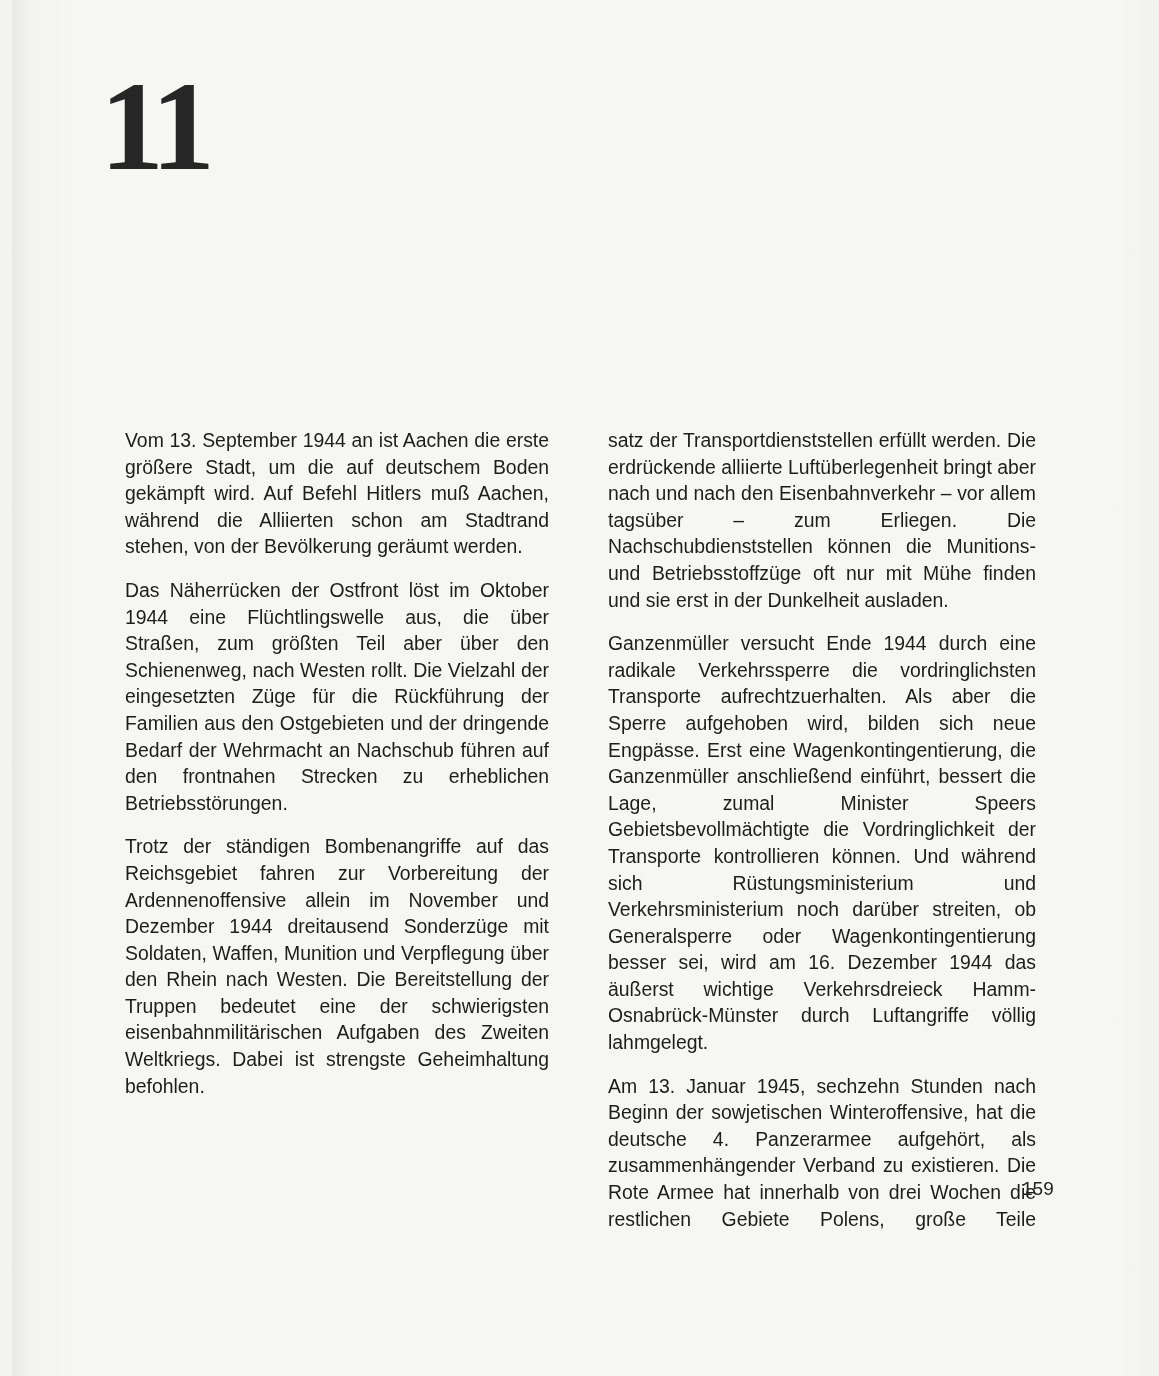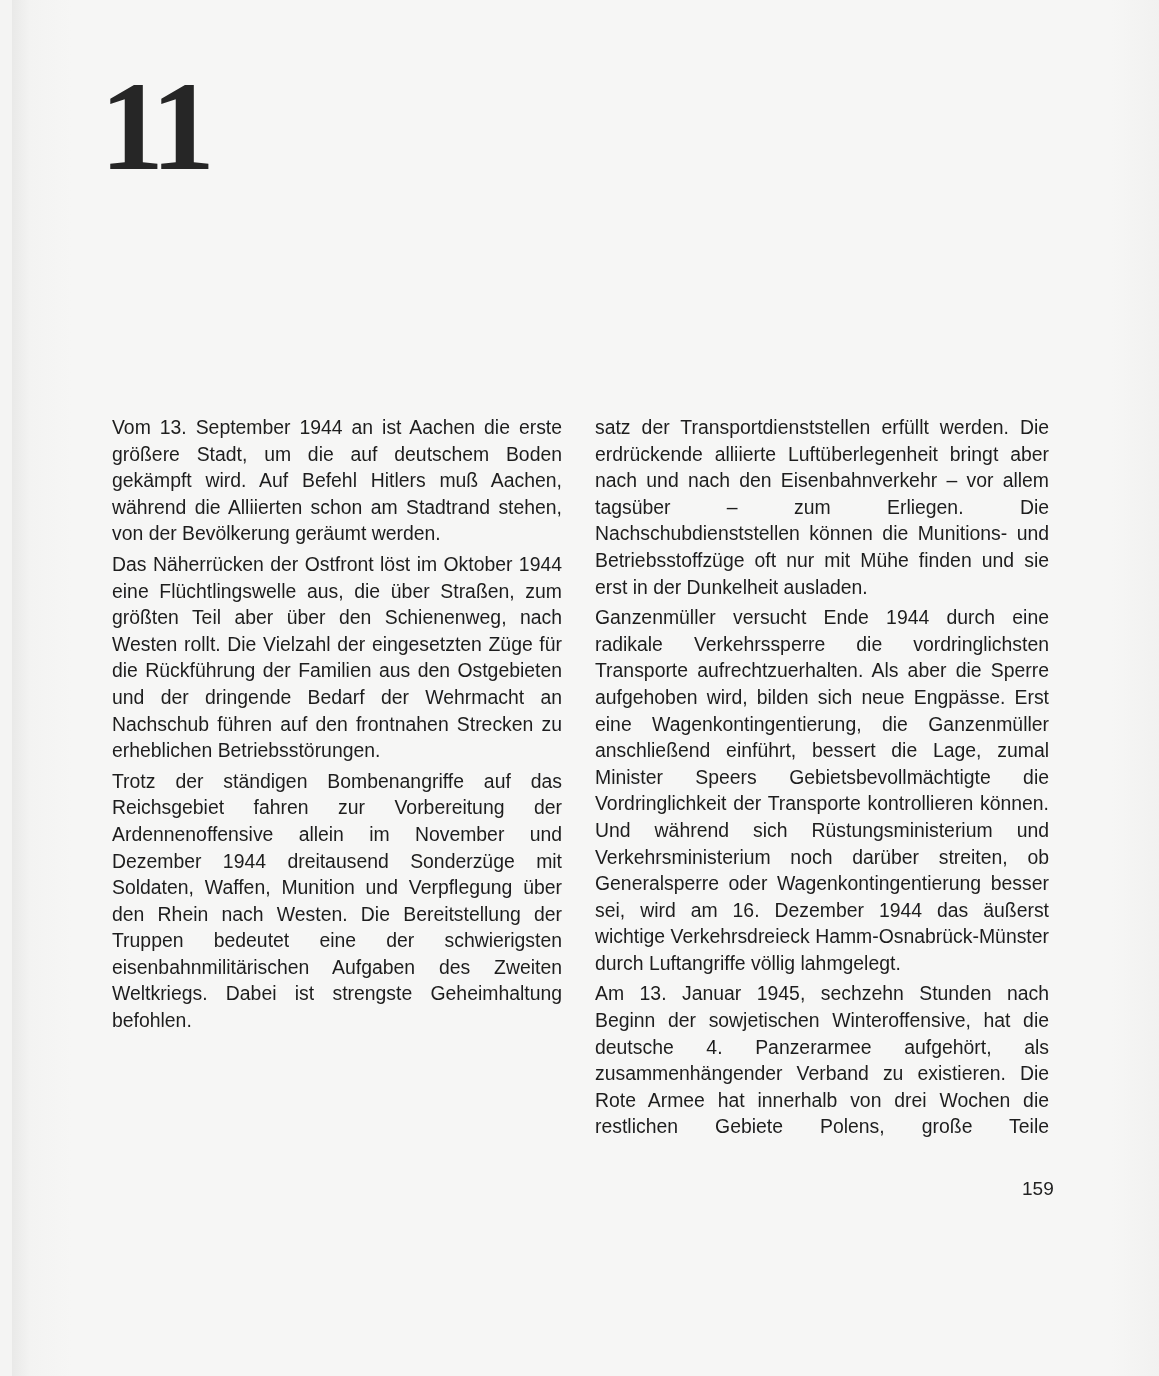--- a/index.html
+++ b/index.html
@@ -38,21 +38,21 @@
       top: 410px;
       width: 458px;
       font-size: 19.4px;
       line-height: 26.6px;
       text-align: justify;
       hyphens: manual;
     }
     .column.left { left: 96px; }
     .column.right { left: 579px; width: 462px; }
     .column p {
-      margin: 4px;
+      margin: 17px;
       text-align: justify;
       text-align-last: left;
     }
     .column p.cont-end {
       text-align-last: justify;
     }
     .page-number {
       position: absolute;
       left: 1010px;
       top: 1178px;

